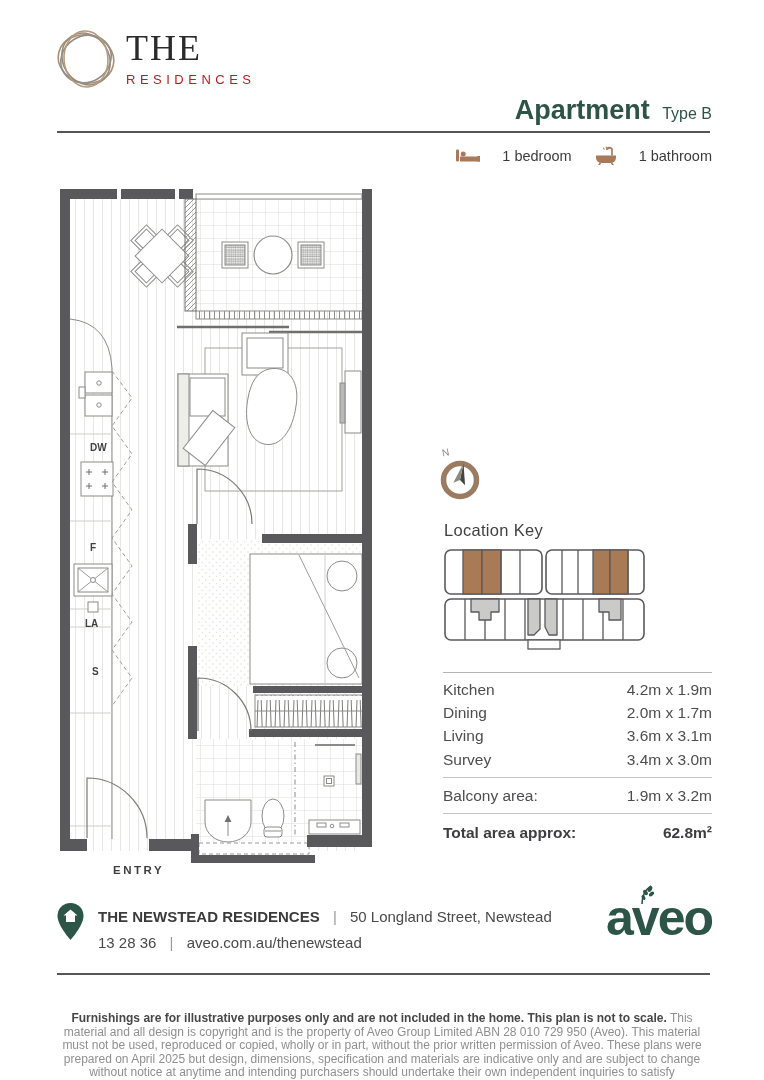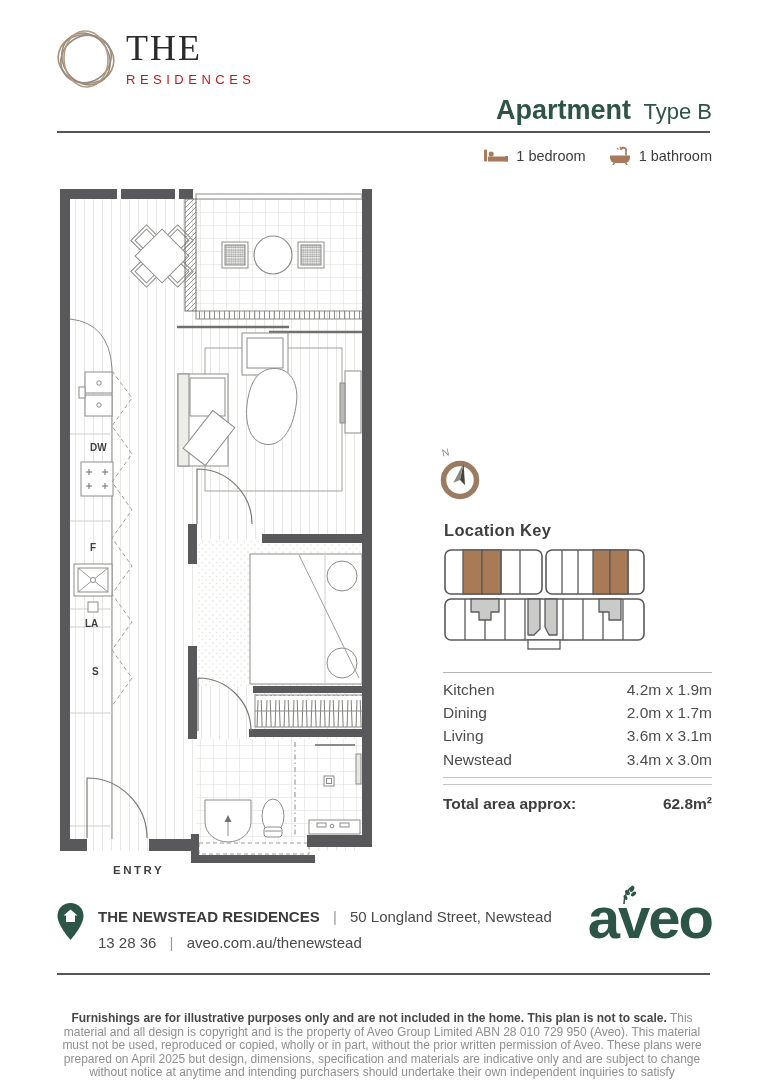--- a/index.html
+++ b/index.html
@@ -6,39 +6,39 @@
   .page{position:relative;width:764px;height:1080px;background:#fff;overflow:hidden;
         font-family:"Liberation Sans",sans-serif;}
   .abs{position:absolute;}
   
   .brand-text{left:126px;top:30px;color:#2b2b2b;}
   .brand-line{font-family:"Liberation Serif",serif;font-size:36px;line-height:37px;letter-spacing:2px;}
   .brand-sub{font-size:13px;letter-spacing:4.5px;color:#b91c1c;margin-top:5px;}
   .top-rule{left:57px;top:131px;width:653px;height:2px;background:#54555a;}
   .apt-title{right:52px;top:95px;text-align:right;white-space:nowrap;}
   .apt-title .b{font-size:27px;font-weight:bold;color:#2d5447;}
-  .apt-title .l{font-size:22px;color:#2d5447;font-weight:400;margin-left:8px;}
+  .apt-title .l{font-size:16px;color:#2d5447;font-weight:400;margin-left:8px;}
   .features{right:52px;top:146px;display:flex;gap:22px;align-items:center;}
-  .feature{display:flex;align-items:center;gap:7px;font-size:14.5px;color:#3c3c3c;}
+  .feature{display:flex;align-items:center;gap:21px;font-size:14.5px;color:#3c3c3c;}
   
   .compass{left:433px;top:443px;}
-  .lk-title{left:444px;top:521px;font-size:16.5px;font-weight:bold;color:#3f3f3f;letter-spacing:.3px;}
+  .lk-title{left:444px;top:521px;font-size:16.5px;font-weight:normal;color:#3f3f3f;letter-spacing:.3px;}
   .lk-svg{left:441px;top:546px;}
   
   .dims{left:443px;top:672px;width:269px;border-top:1.5px solid #b5b5b5;color:#4d4d4f;font-size:15.5px;}
   .dim-row{display:flex;justify-content:space-between;padding:2.6px 0;}
   .dim-row:first-of-type{padding-top:8px;}
   .dim-sep{border-top:1.5px solid #c4c4c4;margin:6px 0;}
   .dim-row.total{font-weight:bold;color:#3e3e40;padding-top:4px;}
   
   .pin{left:57px;top:903px;}
   .footer-text{left:98px;top:904px;font-size:15px;color:#4a4a4a;line-height:26px;white-space:nowrap;}
   .footer-text .b{font-weight:bold;color:#3b3b3b;}
   .footer-text .sep{color:#9a9a9a;margin:0 9px;}
-  .aveo{right:52px;top:889px;font-size:58px;font-weight:bold;letter-spacing:-2px;color:#2d5547;line-height:58px;}
+  .aveo{right:52px;top:889px;font-size:50px;font-weight:bold;letter-spacing:-2px;color:#2d5547;line-height:58px;}
   .aveo .leaf{position:absolute;left:31px;top:-4px;}
   .bottom-rule{left:57px;top:973px;width:653px;height:1.5px;background:#55565a;}
   .disclaimer{left:60px;top:1012px;width:644px;text-align:center;font-size:12px;line-height:13.6px;color:#8f8f8f;}
   .disclaimer b{color:#474747;}
   svg text{font-family:"Liberation Sans",sans-serif;}
 </style>
 </head>
 <body>
 
 <div class="page">
@@ -307,24 +307,28 @@
     </div>
     <div class="dim-row">
       <span>Dining</span>
       <span>2.0m x 1.7m</span>
     </div>
     <div class="dim-row">
       <span>Living</span>
       <span>3.6m x 3.1m</span>
     </div>
     <div class="dim-row">
-      <span>Newstead</span>
+      <span>Survey</span>
       <span>3.4m x 3.0m</span>
     </div>
     <div class="dim-sep"></div>
+    <div class="dim-row">
+      <span>Balcony area:</span>
+      <span>1.9m x 3.2m</span>
+    </div>
     <div class="dim-sep"></div>
     <div class="dim-row total">
       <span>Total area approx:</span>
       <span>62.8m²</span>
     </div>
   </div>
 
   <svg class="abs pin" width="27" height="38" viewBox="0 0 27 38">
     <path d="M13.5,0 C6,0 0.5,5.5 0.5,13 C0.5,22.5 13.5,37 13.5,37 C13.5,37 26.5,22.5 26.5,13 C26.5,5.5 21,0 13.5,0 Z" fill="#2d5547"></path>
     <polygon points="13.5,6.5 6.5,12.5 9,12.5 9,19 18,19 18,12.5 20.5,12.5" fill="#fff"></polygon>

